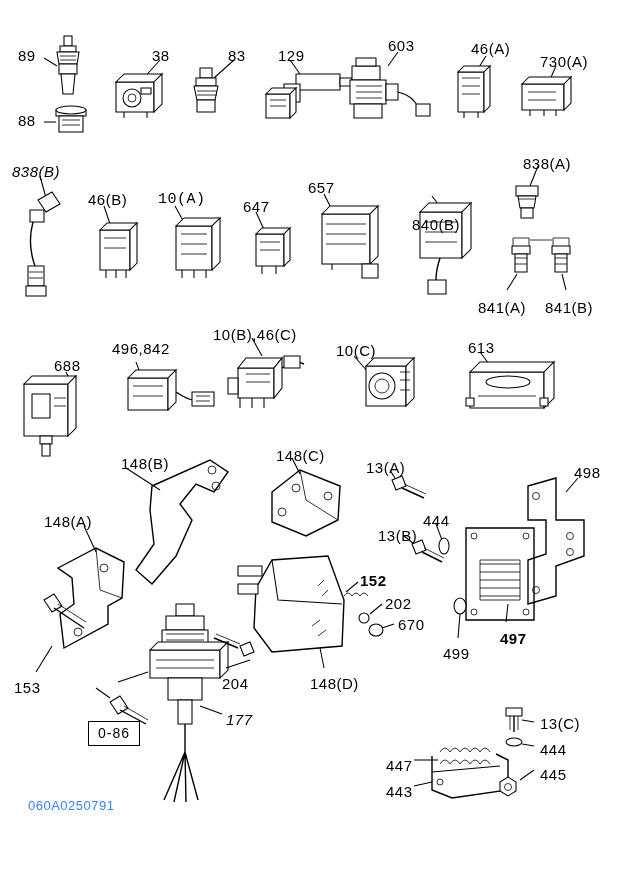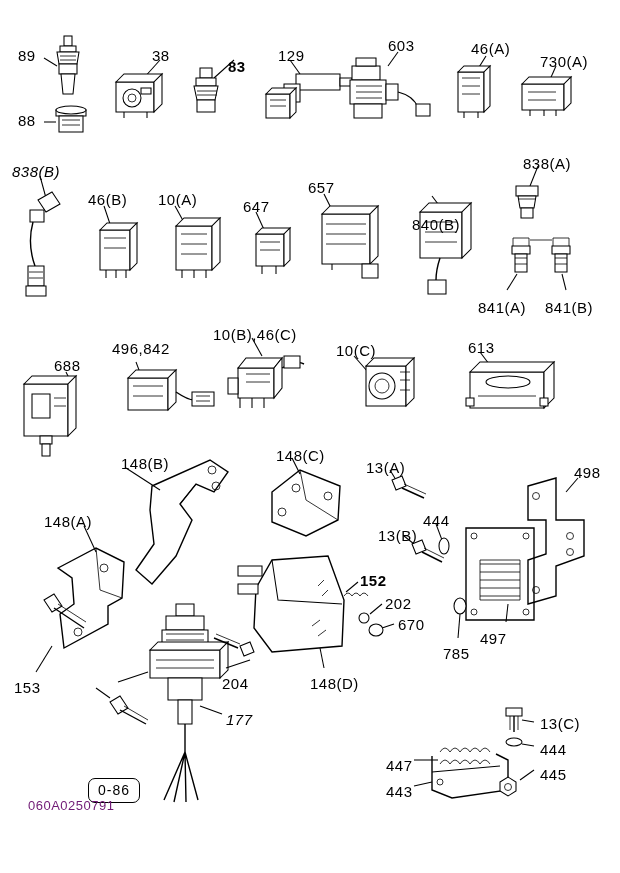--- a/index.html
+++ b/index.html
@@ -1,21 +1,21 @@
 <!DOCTYPE html>
 <html><head>
 <meta charset="utf-8">
 <style>
   html,body{margin:0;padding:0;background:#ffffff;}
   body{width:620px;height:873px;position:relative;overflow:hidden;
        font-family:"Liberation Sans",sans-serif;color:#000;}
   #sheet{position:absolute;inset:0;}
   svg#art{position:absolute;left:0;top:0;width:620px;height:873px;}
   .lbl{position:absolute;font-size:15px;letter-spacing:0.5px;color:#000;white-space:nowrap;}
-  .code{position:absolute;font-size:13px;letter-spacing:0.5px;color:#701a75;white-space:nowrap;}
+  .code{position:absolute;font-size:13px;letter-spacing:0.5px;color:#3b82f6;white-space:nowrap;}
   .boxed{position:absolute;font-size:14px;letter-spacing:1px;border:1.3px solid #000;
          padding:3px 9px 4px 9px;background:#fff;white-space:nowrap;}
   svg .ln{stroke:#000;stroke-width:1.05;fill:none;}
   svg .ln2{stroke:#000;stroke-width:1.4;fill:none;}
   svg .thin{stroke:#000;stroke-width:0.8;fill:none;}
   svg .fillw{fill:#ffffff;stroke:#000;stroke-width:1.05;}
 </style>
 </head>
 <body>
 
@@ -386,58 +386,58 @@
   <g>
     <path class="ln" d="M534 770 L520 780"></path>
     <path class="fillw" d="M500 782 l8 -5 l8 5 l0 9 l-8 5 l-8 -5 z"></path>
     <circle class="thin" cx="508" cy="787" r="3.5"></circle>
   </g>
 
 </svg>
 
 <div class="lbl" style="left:18px;top:47px;">89</div>
 <div class="lbl" style="left:152px;top:47px;">38</div>
-<div class="lbl" style="left:228px;top:58px;font-weight:bold;">83</div>
+<div class="lbl" style="left:228px;top:47px;">83</div>
 <div class="lbl" style="left:278px;top:47px;">129</div>
 <div class="lbl" style="left:388px;top:37px;">603</div>
 <div class="lbl" style="left:471px;top:40px;">46(A)</div>
 <div class="lbl" style="left:540px;top:53px;">730(A)</div>
 <div class="lbl" style="left:18px;top:112px;">88</div>
 <div class="lbl" style="left:12px;top:163px;font-style:italic;">838(B)</div>
 <div class="lbl" style="left:523px;top:155px;">838(A)</div>
 <div class="lbl" style="left:88px;top:191px;">46(B)</div>
-<div class="lbl" style="left:158px;top:191px;">10(A)</div>
+<div class="lbl" style="left:158px;top:191px;font-family:Liberation Mono, monospace;">10(A)</div>
 <div class="lbl" style="left:243px;top:198px;">647</div>
 <div class="lbl" style="left:308px;top:179px;">657</div>
 <div class="lbl" style="left:412px;top:181px;margin-top:35px;">840(B)</div>
 <div class="lbl" style="left:478px;top:299px;">841(A)</div>
 <div class="lbl" style="left:545px;top:299px;">841(B)</div>
 <div class="lbl" style="left:213px;top:326px;">10(B),46(C)</div>
 <div class="lbl" style="left:336px;top:342px;">10(C)</div>
 <div class="lbl" style="left:468px;top:339px;">613</div>
 <div class="lbl" style="left:54px;top:357px;">688</div>
 <div class="lbl" style="left:112px;top:340px;">496,842</div>
 <div class="lbl" style="left:76px;top:455px;margin-left:45px;">148(B)</div>
 <div class="lbl" style="left:276px;top:447px;">148(C)</div>
 <div class="lbl" style="left:366px;top:459px;">13(A)</div>
 <div class="lbl" style="left:574px;top:464px;">498</div>
 <div class="lbl" style="left:423px;top:512px;">444</div>
 <div class="lbl" style="left:378px;top:527px;">13(B)</div>
 <div class="lbl" style="left:44px;top:513px;">148(A)</div>
 <div class="lbl" style="left:360px;top:572px;font-weight:bold;">152</div>
 <div class="lbl" style="left:385px;top:595px;">202</div>
 <div class="lbl" style="left:398px;top:616px;">670</div>
-<div class="lbl" style="left:443px;top:645px;">785</div>
-<div class="lbl" style="left:480px;top:630px;">497</div>
+<div class="lbl" style="left:443px;top:645px;">499</div>
+<div class="lbl" style="left:500px;top:630px;font-weight:bold;">497</div>
 <div class="lbl" style="left:14px;top:679px;">153</div>
 <div class="lbl" style="left:222px;top:675px;">204</div>
 <div class="lbl" style="left:310px;top:675px;">148(D)</div>
 <div class="lbl" style="left:226px;top:711px;font-style:italic;">177</div>
 <div class="lbl" style="left:540px;top:715px;">13(C)</div>
 <div class="lbl" style="left:540px;top:741px;">444</div>
 <div class="lbl" style="left:386px;top:757px;">447</div>
 <div class="lbl" style="left:540px;top:766px;">445</div>
 <div class="lbl" style="left:386px;top:783px;">443</div>
 
-<div class="boxed" style="left:88px;top:778px;border-radius:7px;">0-86</div>
+<div class="boxed" style="left:88px;top:721px;">0-86</div>
 <div class="code" style="left:28px;top:798px;">060A0250791</div>
 
 </div>
 
 </body></html>

